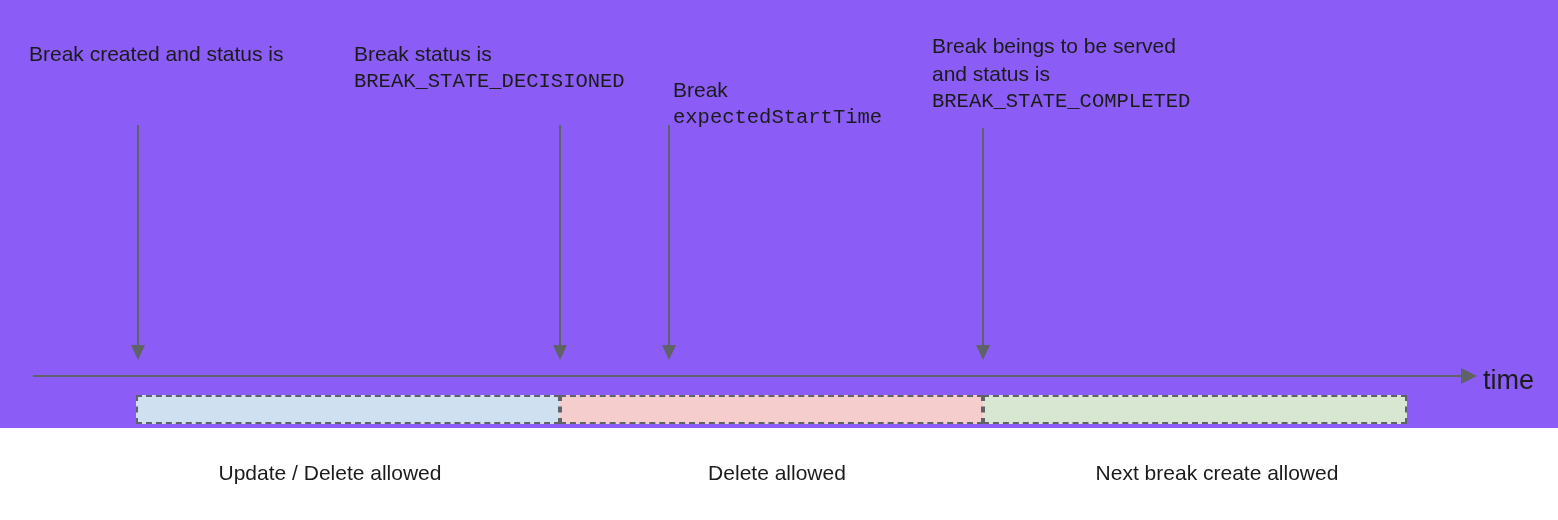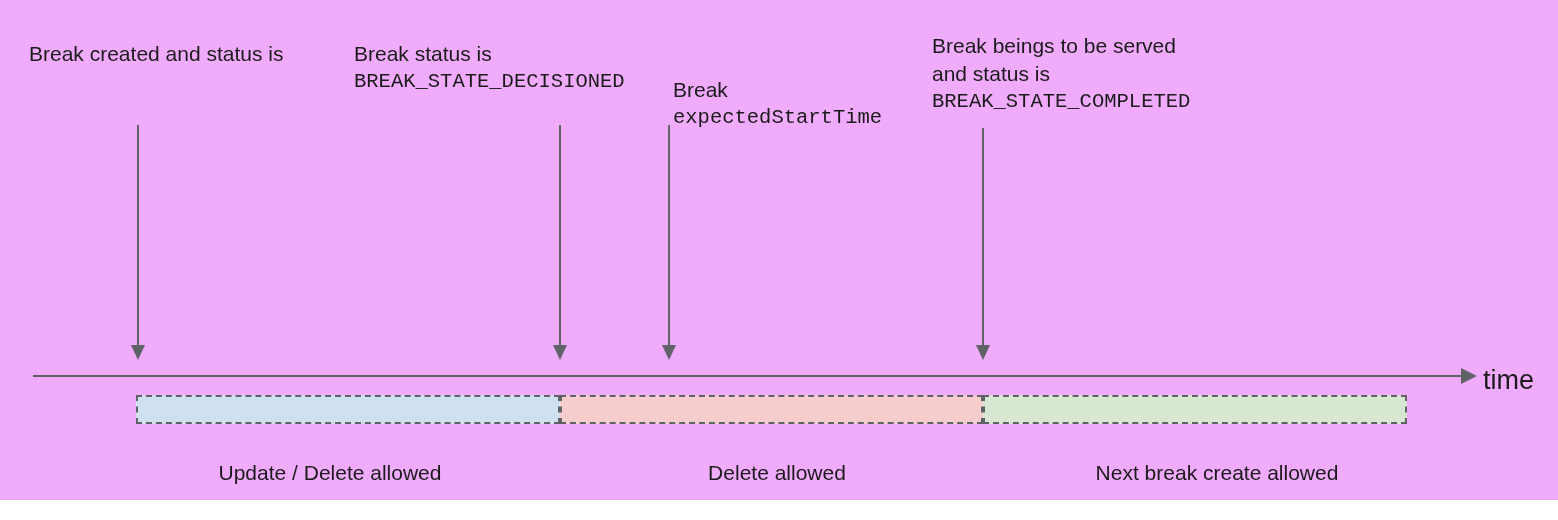--- a/index.html
+++ b/index.html
@@ -10,22 +10,22 @@
   body {
     width: 1558px;
     height: 520px;
     font-family: "Liberation Sans", sans-serif;
     color: #202124;
     overflow: hidden;
   }
   #canvas {
     position: relative;
     width: 1558px;
-    height: 500px;
-    background: #f0abfc;
+    height: 428px;
+    background: #8b5cf6;
   }
 
   
   .annot {
     position: absolute;
     font-family: "Liberation Sans", sans-serif;
     font-size: 21px;
     line-height: 28px;
     color: #1b1b1b;
     white-space: nowrap;

